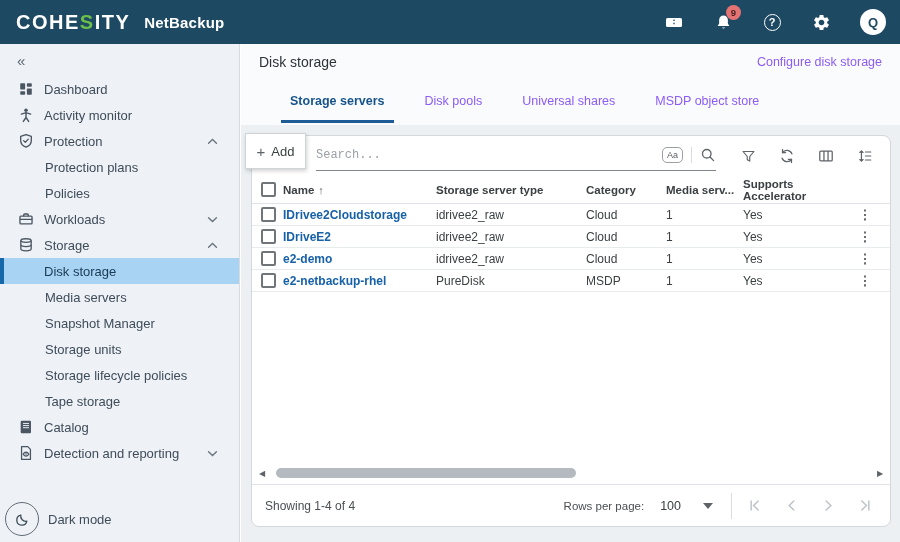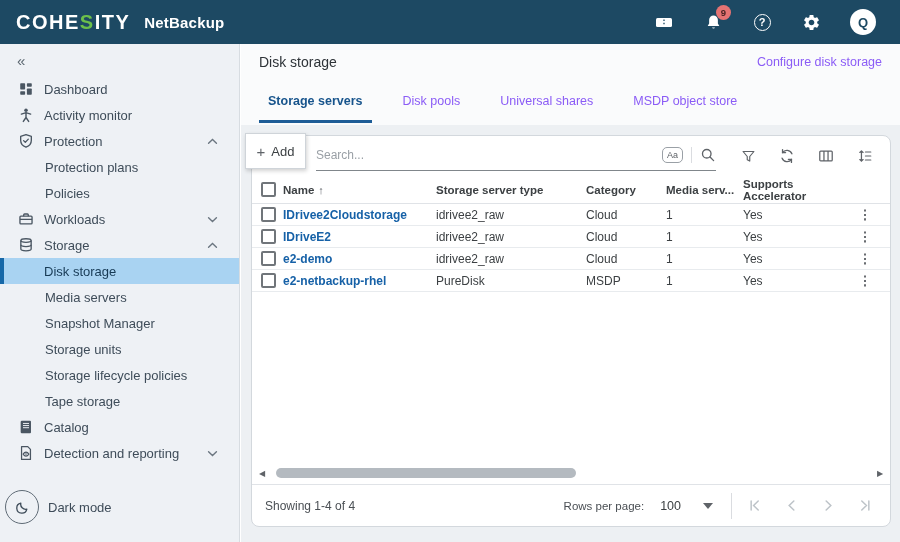--- a/index.html
+++ b/index.html
@@ -6,21 +6,21 @@
   html,body { width:900px; height:542px; }
   body {
     font-family:"Liberation Sans", sans-serif;
     position:relative; overflow:hidden; background:#fff;
     -webkit-font-smoothing:antialiased;
   }
   svg { display:block; }
 
   
   .topbar { position:absolute; top:0; left:0; right:0; height:44px;
-    background:#1d4963; display:flex; align-items:center; padding:0 24px 0 16px; }
+    background:#1d4963; display:flex; align-items:center; padding:0 14px 0 16px; }
   .brand { color:#fff; font-size:20px; font-weight:bold; letter-spacing:1.5px; display:flex; align-items:center;}
   .brand .accent { color:#6cc04a; }
   .product { color:#fff; font-size:15px; font-weight:bold; margin-left:14px; letter-spacing:.2px; }
   .topbar-icons { margin-left:auto; display:flex; align-items:center; gap:29px; }
   .tb-icon { position:relative; width:20px; height:20px; display:flex; align-items:center; justify-content:center; cursor:pointer; }
   .badge { position:absolute; top:-7px; right:-8px; min-width:15px; height:15px; border-radius:50%;
     background:#e57373; color:#4a2323; font-size:9.5px; font-weight:bold;
     display:flex; align-items:center; justify-content:center; }
   .help-circle { width:17px; height:17px; border:1.6px solid #fff; border-radius:50%;
     color:#fff; font-size:11px; font-weight:bold; display:flex; align-items:center; justify-content:center; }
@@ -31,48 +31,48 @@
   .sidebar { position:absolute; top:44px; left:0; bottom:0; width:240px;
     background:#eef1f5; border-right:1px solid #d7dce1; }
   .collapse-row { height:32px; display:flex; align-items:center; padding-left:17px;
     color:#5b6770; font-size:15px; cursor:pointer; }
   .nav-item { height:26px; display:flex; align-items:center; padding-left:17px;
     color:#3e4c59; font-size:13px; cursor:pointer; }
   .nav-item .nicon { width:18px; height:18px; margin-right:9px; display:flex; align-items:center; justify-content:center; color:#4a5662; }
   .nav-item.child { padding-left:45px; }
   .nav-item.active { background:#a9d3f2; border-left:4px solid #1668a8; padding-left:40px; color:#173a55; }
   .chev { margin-left:auto; margin-right:21px; color:#6b7680; }
-  .darkmode { position:absolute; left:5px; bottom:18px; display:flex; align-items:center; cursor:pointer; }
+  .darkmode { position:absolute; left:5px; bottom:6px; display:flex; align-items:center; cursor:pointer; }
   .dm-circle { width:34px; height:34px; border:1.4px solid #5f6b76; border-radius:50%;
     display:flex; align-items:center; justify-content:center; color:#3e4c59; }
   .dm-label { margin-left:9px; font-size:13px; color:#3e4c59; }
 
   
   .main { position:absolute; top:44px; left:241px; right:0; bottom:0; background:#fafbfc; }
   .page-header { height:36px; display:flex; align-items:center; padding:0 18px; }
   .page-title { font-size:14px; color:#2e3338; }
   .configure-link { margin-left:auto; color:#8b5cf6; font-size:12.5px; cursor:pointer; }
-  .tabs { height:45px; display:flex; align-items:flex-start; padding:8px 0 0 18px; }
+  .tabs { height:45px; display:flex; align-items:flex-start; padding:8px 0 0 18px;margin-left:22px; }
   .tab { font-size:12.5px; color:#8b5cf6; padding:6px 9px 12px 9px; margin-right:22px; cursor:pointer; }
   .tab.active { color:#17548c; font-weight:bold; border-bottom:3px solid #1d5c96; }
   .content { position:absolute; top:81px; left:0; right:0; bottom:0; background:#edf0f3; }
 
   
   .panel { position:absolute; left:10px; right:9px; top:10px; bottom:15px;
     background:#fff; border:1px solid #d3d8dd; border-radius:8px; }
   .toolbar { height:40px; display:flex; align-items:center; position:relative; }
   .add-btn { position:absolute; left:-7px; top:-3px; width:61px; height:36px; background:#fff;
     border:1px solid #cfd4d9; box-shadow:1px 2px 4px rgba(0,0,0,.18);
     display:flex; align-items:center; justify-content:center; gap:6px;
     font-size:13px; color:#3c4043; cursor:pointer; }
   .add-plus { color:#5f6368; font-size:15px; }
   .searchbox { margin-left:64px; width:400px; height:30px; display:flex; align-items:center;
     border-bottom:1px solid #80868b; padding-bottom:2px; }
   .searchbox input { flex:1; border:none; outline:none; background:transparent;
-    font-size:12px; color:#3c4043; font-family:Liberation Sans, sans-serif; }
+    font-size:12px; color:#3c4043; font-family:Liberation Mono, monospace; }
   .searchbox input::placeholder { color:#9aa0a6; }
   .aa-btn { border:1px solid #9aa0a6; border-radius:5px; font-size:9px; color:#5f6368;
     padding:2px 4px; cursor:pointer; }
   .vdiv { width:1px; height:16px; background:#dadce0; margin:0 8px; }
   .tool-icons { margin-left:auto; display:flex; align-items:center; gap:23px; padding-right:17px; color:#5f6368; }
   .tool-icons .ticon { cursor:pointer; }
 
   
   .thead, .trow { display:grid; grid-template-columns:22px 153px 150px 80px 77px 1fr 34px;
     align-items:center; padding:0 8px 0 9px; }

